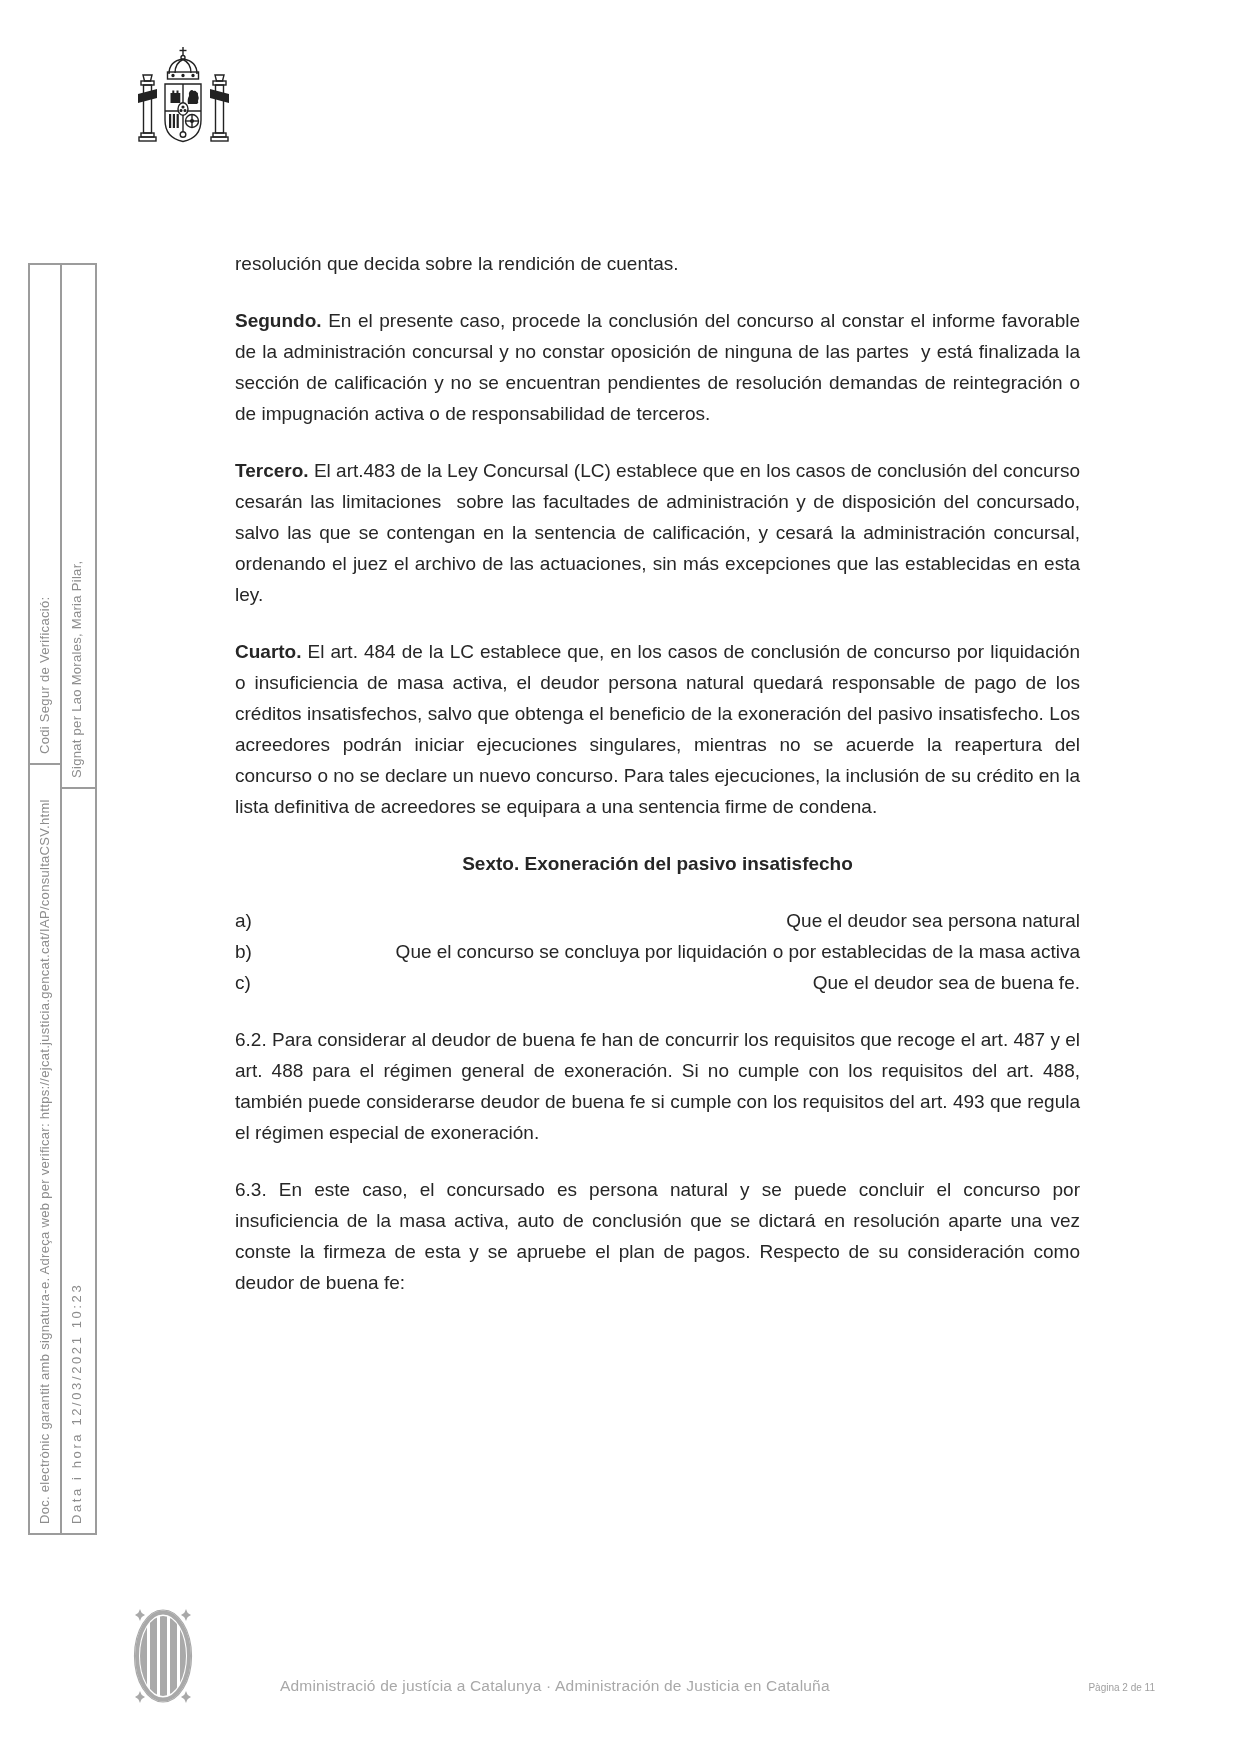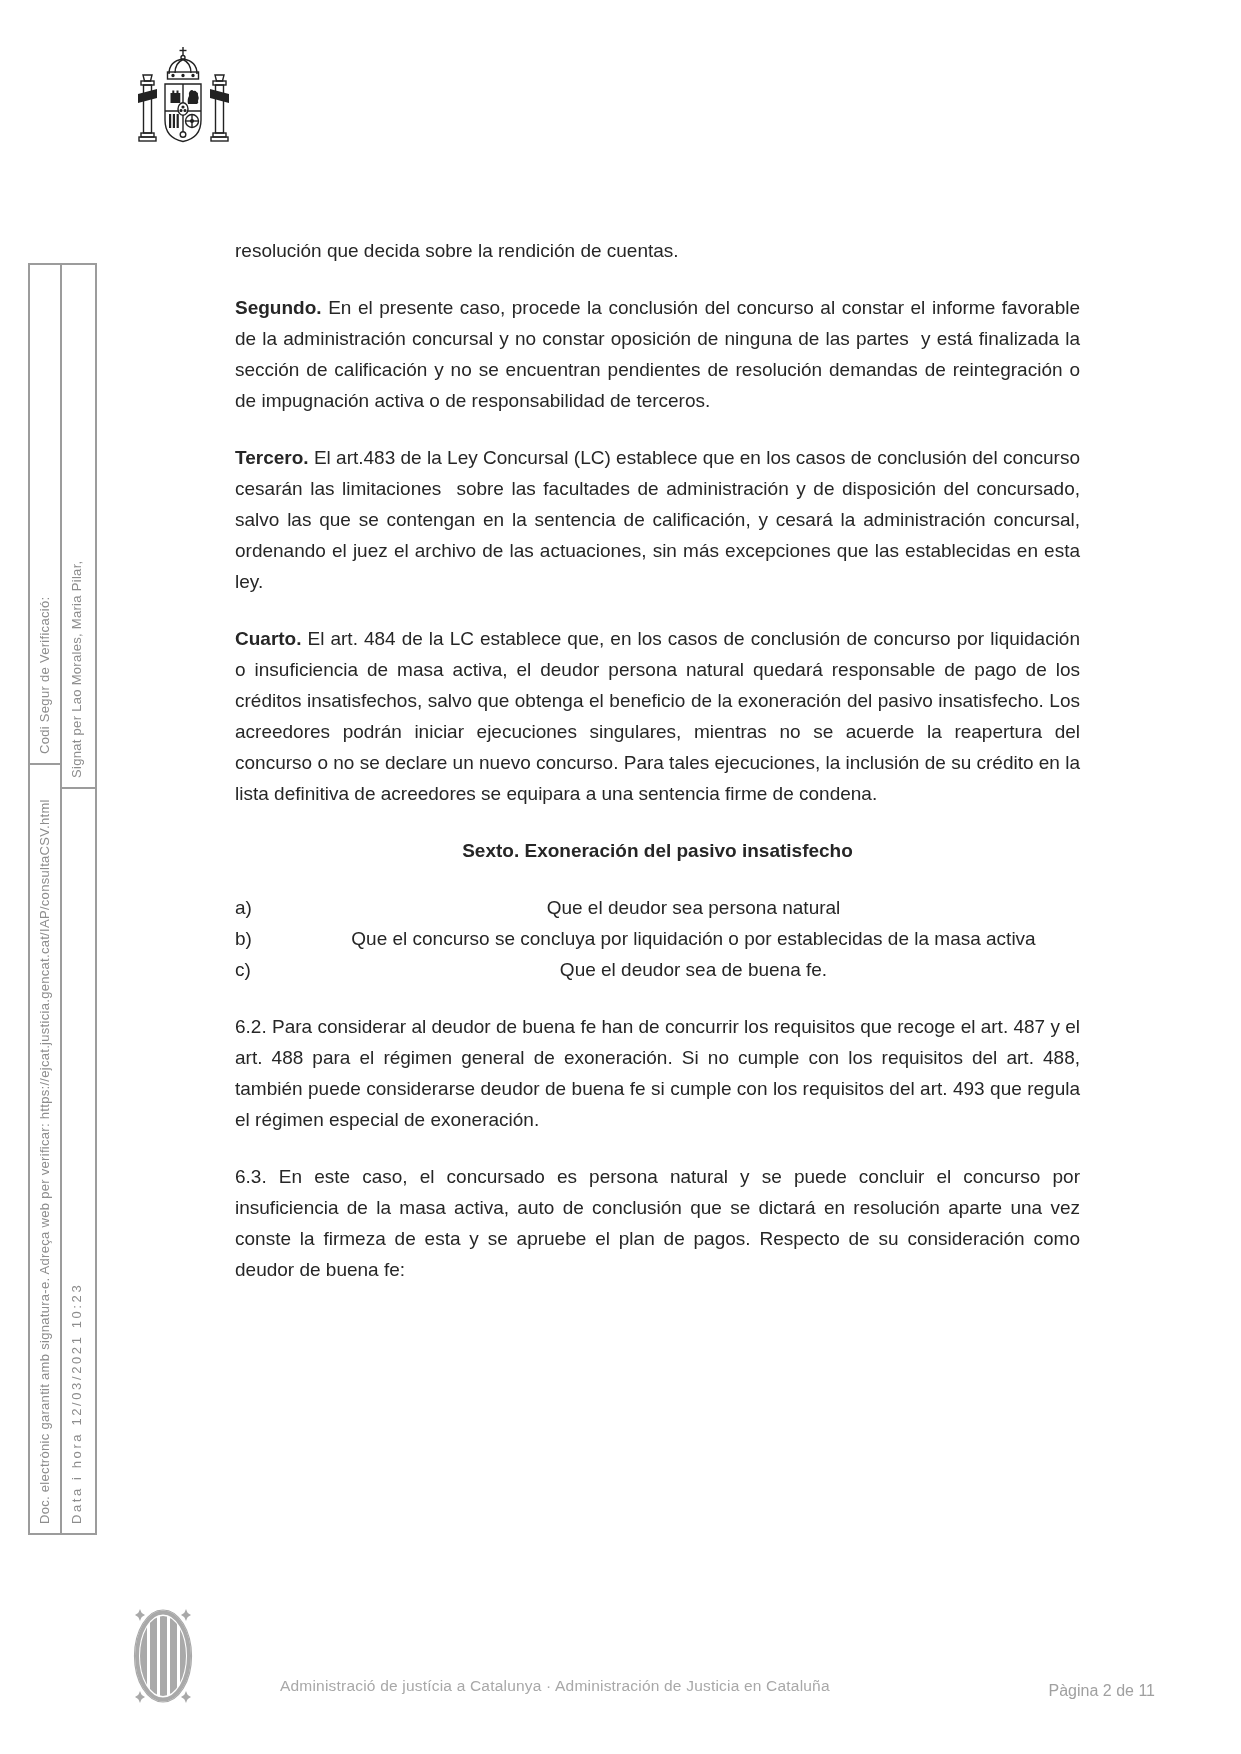--- a/index.html
+++ b/index.html
@@ -51,47 +51,47 @@
   .doc {
     position: absolute;
     left: 235px;
     top: 231px;
     width: 845px;
     font-size: 19px;
     line-height: 31px;
     color: #262626;
     text-align: justify;
   }
-  .doc p.para { margin: 4px 0 26px 0; }
+  .doc p.para { margin: 17px 0 26px 0; }
   .doc .bind { white-space: pre-wrap; }
   .doc b.lbl { font-weight: bold; }
   .doc p.hd { font-weight: bold; text-align: center; }
   .reqs { margin: 0 0 26px 0; }
   .req { display: flex; }
   .req-m { flex: 0 0 72px; }
-  .req-t { flex: 1; text-align: center; }
+  .req-t { flex: 1; text-align: right; }
 
   
   .gencat-logo { position: absolute; left: 132px; top: 1606px; }
   .footer-text {
     position: absolute;
     left: 280px;
     width: 845px;
     top: 1677px;
     text-align: left;
     color: #a8a8a8;
     font-size: 15.5px;
     letter-spacing: 0.2px;
   }
   .page-num {
     position: absolute;
     right: 86px;
     top: 1682px;
     color: #a0a0a0;
-    font-size: 16px;
+    font-size: 10px;
   }
 </style>
 </head>
 <body>
 
 <div class="page">
 
   <div class="arms">
     <svg width="105" height="118" viewBox="0 0 105 118" fill="none" stroke="#222222" stroke-width="1.4">
 

